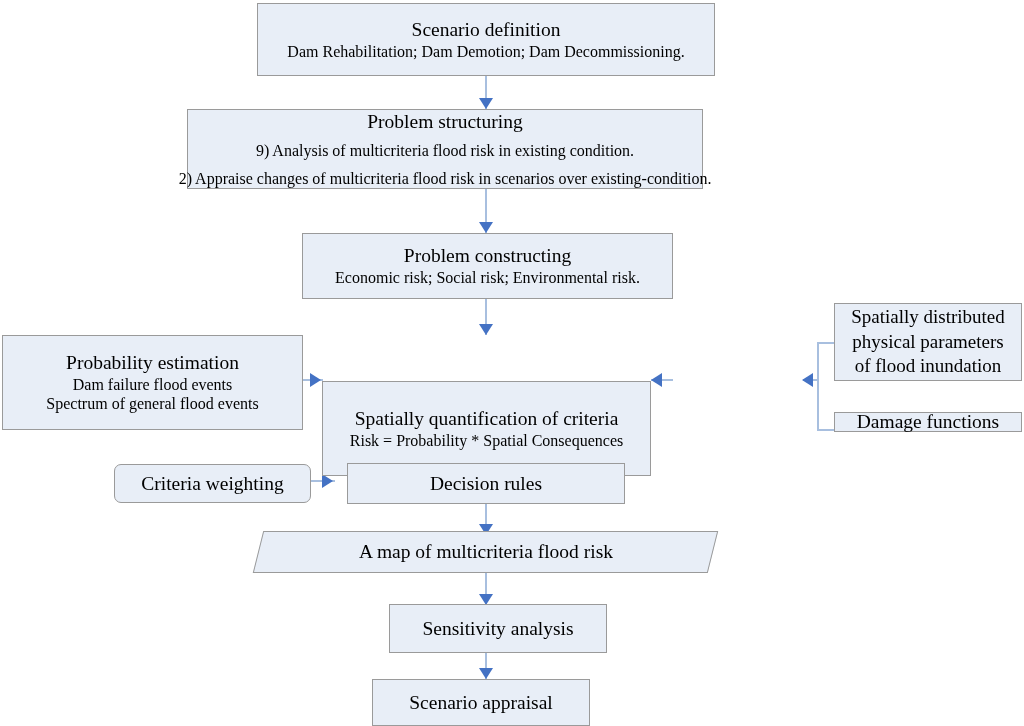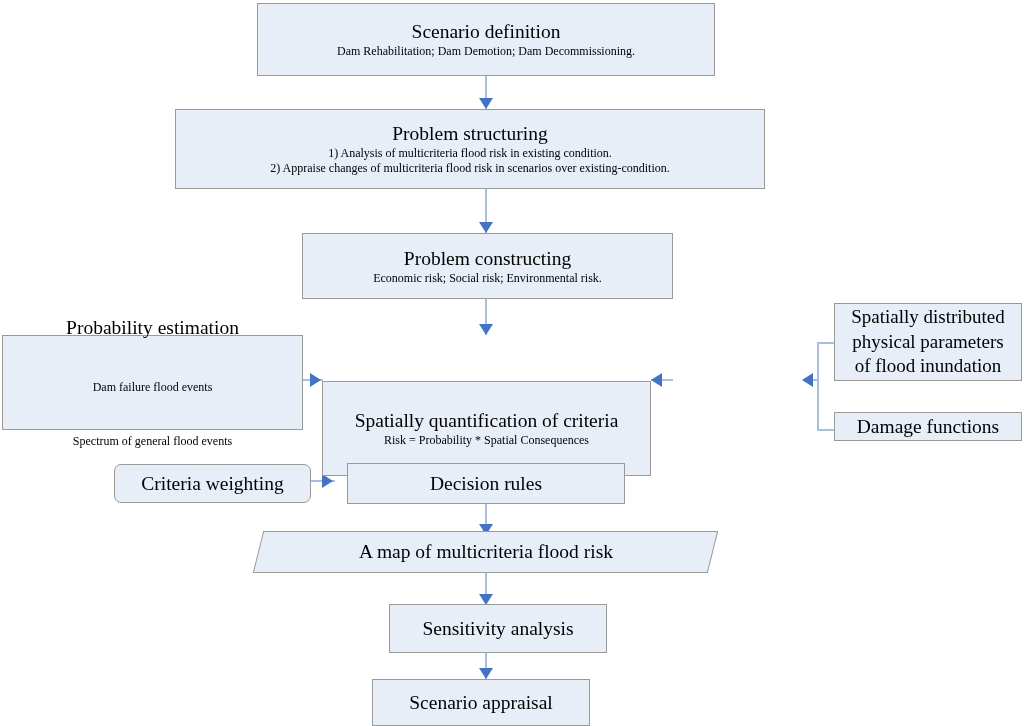--- a/index.html
+++ b/index.html
@@ -29,21 +29,21 @@
     justify-content: center;
     text-align: center;
     line-height: 1.22;
     z-index: 3;
   }
   .node .t1 {
     font-size: 19.5px;
     white-space: nowrap;
   }
   .node .t2 {
-    font-size: 12px;
+    font-size: 16px;
     white-space: nowrap;
   }
   .node.stack {
     line-height: 1.30;
   }
   .node.stack .t1 {
     font-size: 19px;
     white-space: normal;
   }
   
@@ -139,50 +139,50 @@
   <div class="arrow-down" style="left:479px; top:594px;"></div>
 
   <div class="vline" style="left:485px; top:653px; height:26px;"></div>
   <div class="arrow-down" style="left:479px; top:668px;"></div>
 
   <div class="node" style="left:257px; top:3px; width:458px; height:73px;">
     <div class="t1">Scenario definition</div>
     <div class="t2">Dam Rehabilitation; Dam Demotion; Dam Decommissioning.</div>
   </div>
 
-  <div class="node" style="left:175px; top:109px; width:590px; height:80px;">
+  <div class="node" style="left:187px; top:109px; width:516px; height:80px;gap:8px;">
     <div class="t1">Problem structuring</div>
-    <div class="t2">1)  Analysis of multicriteria flood risk in existing condition.</div>
+    <div class="t2">9)  Analysis of multicriteria flood risk in existing condition.</div>
     <div class="t2">2) Appraise changes of  multicriteria flood risk in scenarios over existing-condition.</div>
   </div>
 
   <div class="node" style="left:302px; top:233px; width:371px; height:66px;">
     <div class="t1">Problem constructing</div>
     <div class="t2">Economic risk; Social risk; Environmental risk.</div>
   </div>
 
-  <div class="node" style="left:2px; top:335px; width:301px; height:95px;gap:40px;">
+  <div class="node" style="left:2px; top:335px; width:301px; height:95px;">
     <div class="t1">Probability estimation</div>
     <div class="t2">Dam failure flood events</div>
     <div class="t2">Spectrum of general flood events</div>
   </div>
 
   <div class="node" style="left:322px; top:335px; width:329px; height:95px;margin-top:46px;">
     <div class="t1">Spatially quantification of criteria</div>
     <div class="t2">Risk = Probability * Spatial Consequences</div>
   </div>
 
 
   <div class="node stack" style="left:834px; top:303px; width:188px; height:78px;">
     <div class="t1">Spatially distributed</div>
     <div class="t1">physical parameters</div>
     <div class="t1">of flood inundation</div>
   </div>
 
-  <div class="node" style="left:834px; top:412px; width:188px; height:29px;text-align:right;">
+  <div class="node" style="left:834px; top:412px; width:188px; height:20px;text-align:right;">
     <div class="t1">Damage functions</div>
   </div>
 
   <div class="node" style="left:114px; top:464px; width:197px; height:39px;border-radius:7px;">
     <div class="t1">Criteria weighting</div>
   </div>
 
   <div class="node" style="left:347px; top:463px; width:278px; height:41px;">
     <div class="t1">Decision rules</div>
   </div>

